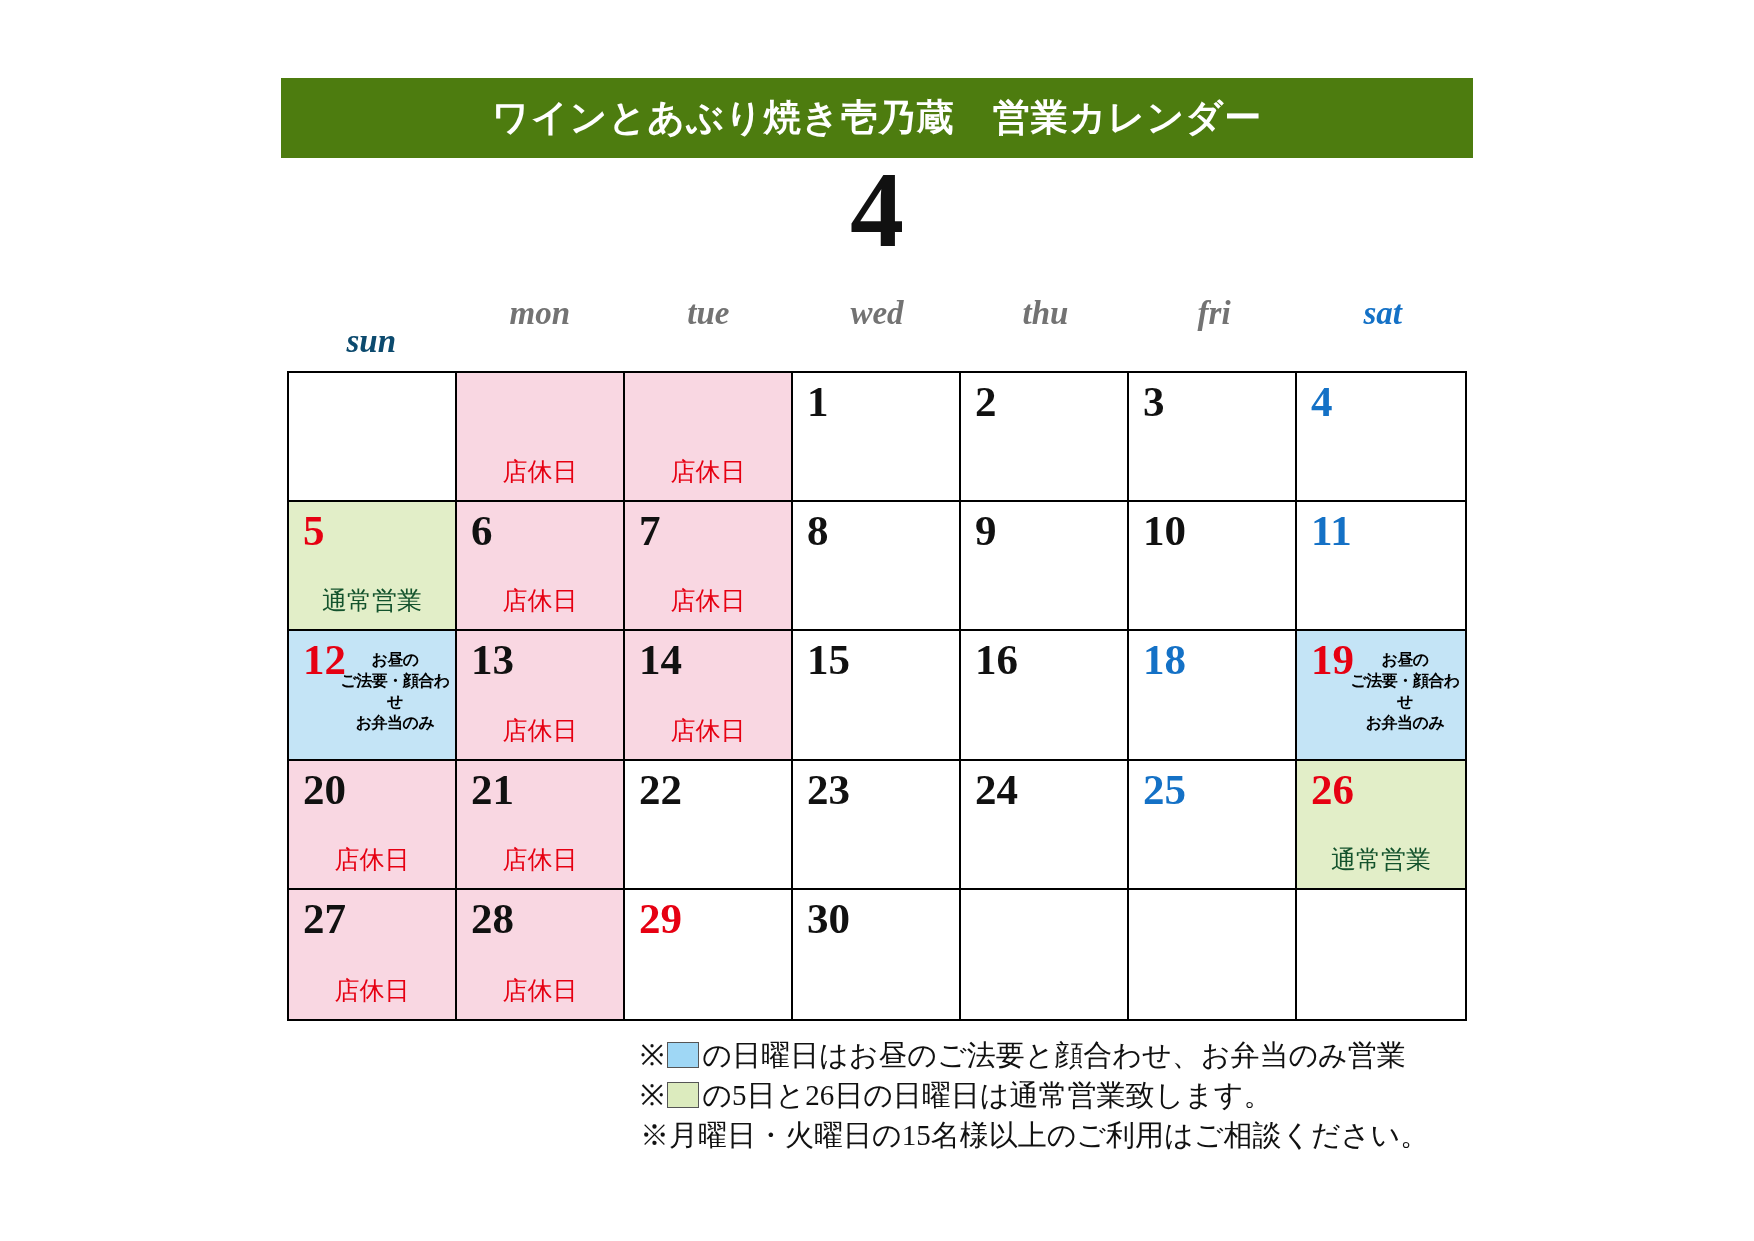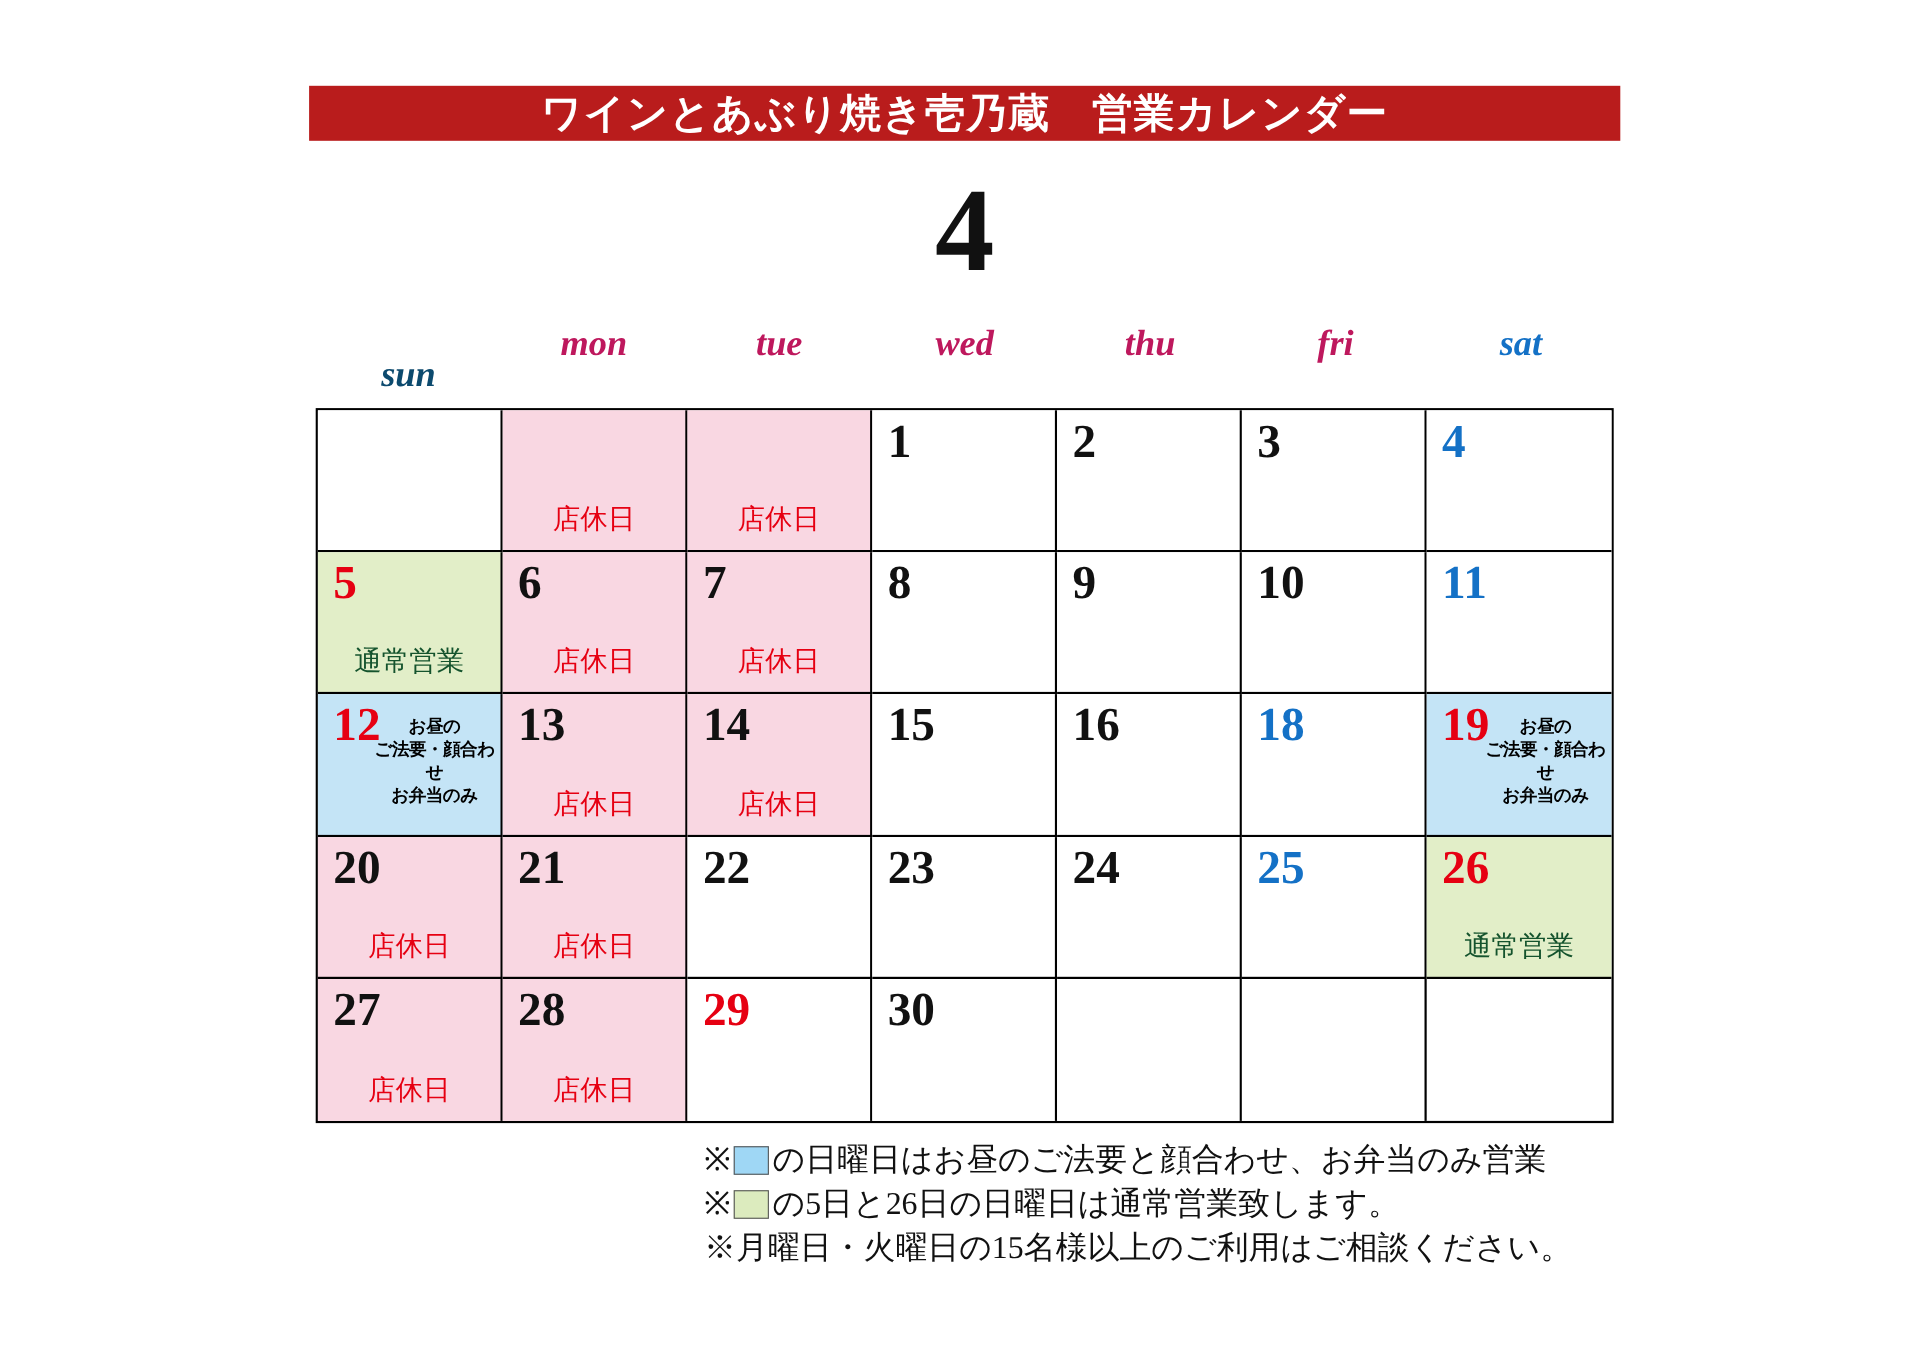--- a/index.html
+++ b/index.html
@@ -18,22 +18,22 @@
     width: 1754px;
     height: 1241px;
   }
 
   
   .banner {
     position: absolute;
     left: 281px;
     top: 78px;
     width: 1192px;
-    height: 50px;
-    background: #b91c1c;
+    height: 80px;
+    background: #4d7c0f;
     display: flex;
     align-items: center;
     justify-content: center;
   }
   .banner-text {
     color: #ffffff;
     font-family: "DejaVu Sans", sans-serif;
     font-weight: bold;
     font-size: 37px;
     letter-spacing: 1px;
@@ -62,21 +62,21 @@
     width: 1180px;
     display: flex;
   }
   .dow {
     width: 168.57px;
     text-align: center;
     font-family: "Liberation Serif", serif;
     font-style: italic;
     font-weight: bold;
     font-size: 33px;
-    color: #be185d;
+    color: #737373;
   }
   .dow.sun { color: #0c4a6e; margin-top: 28px; }
   .dow.sat { color: #1471c6; }
 
   
   .grid {
     position: absolute;
     left: 287px;
     top: 371px;
     width: 1180px;

